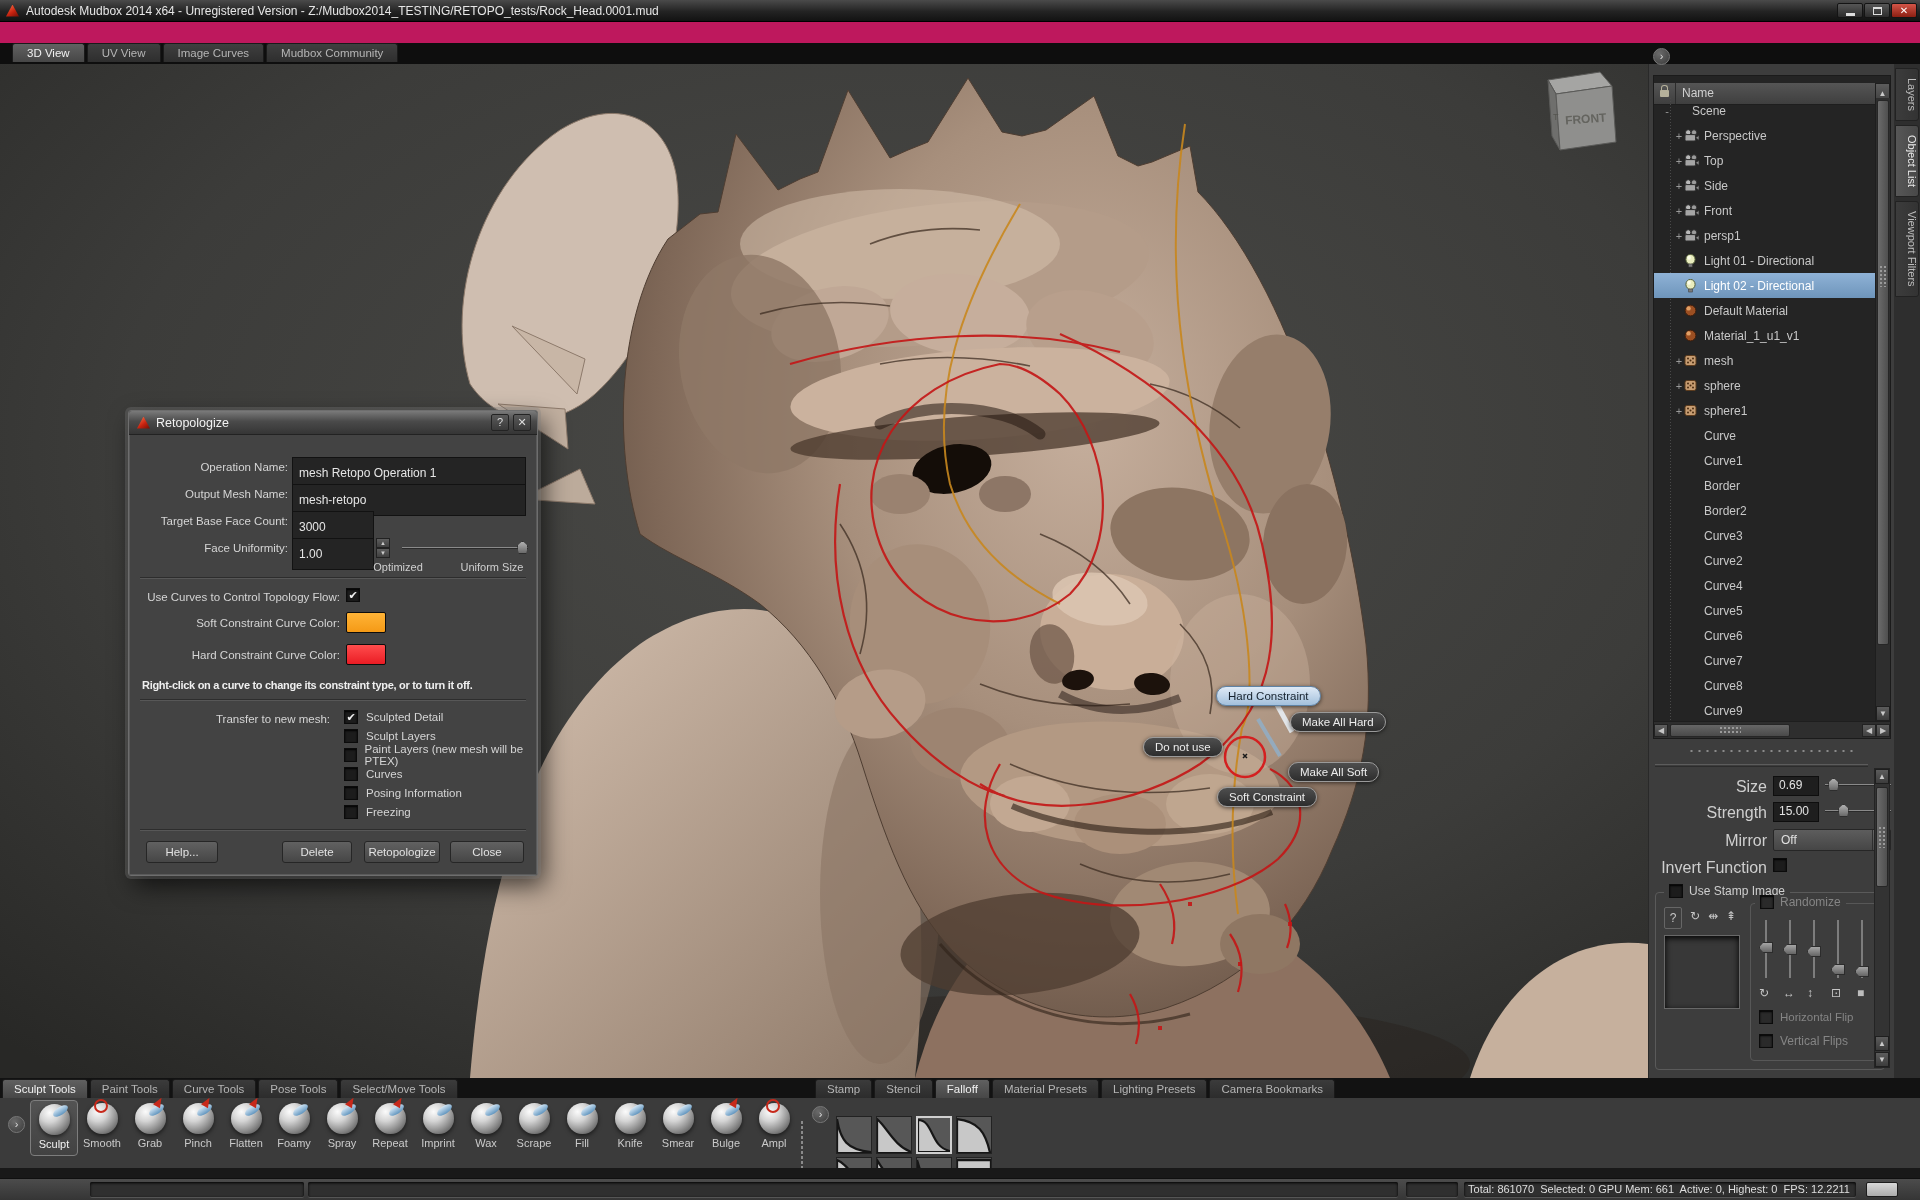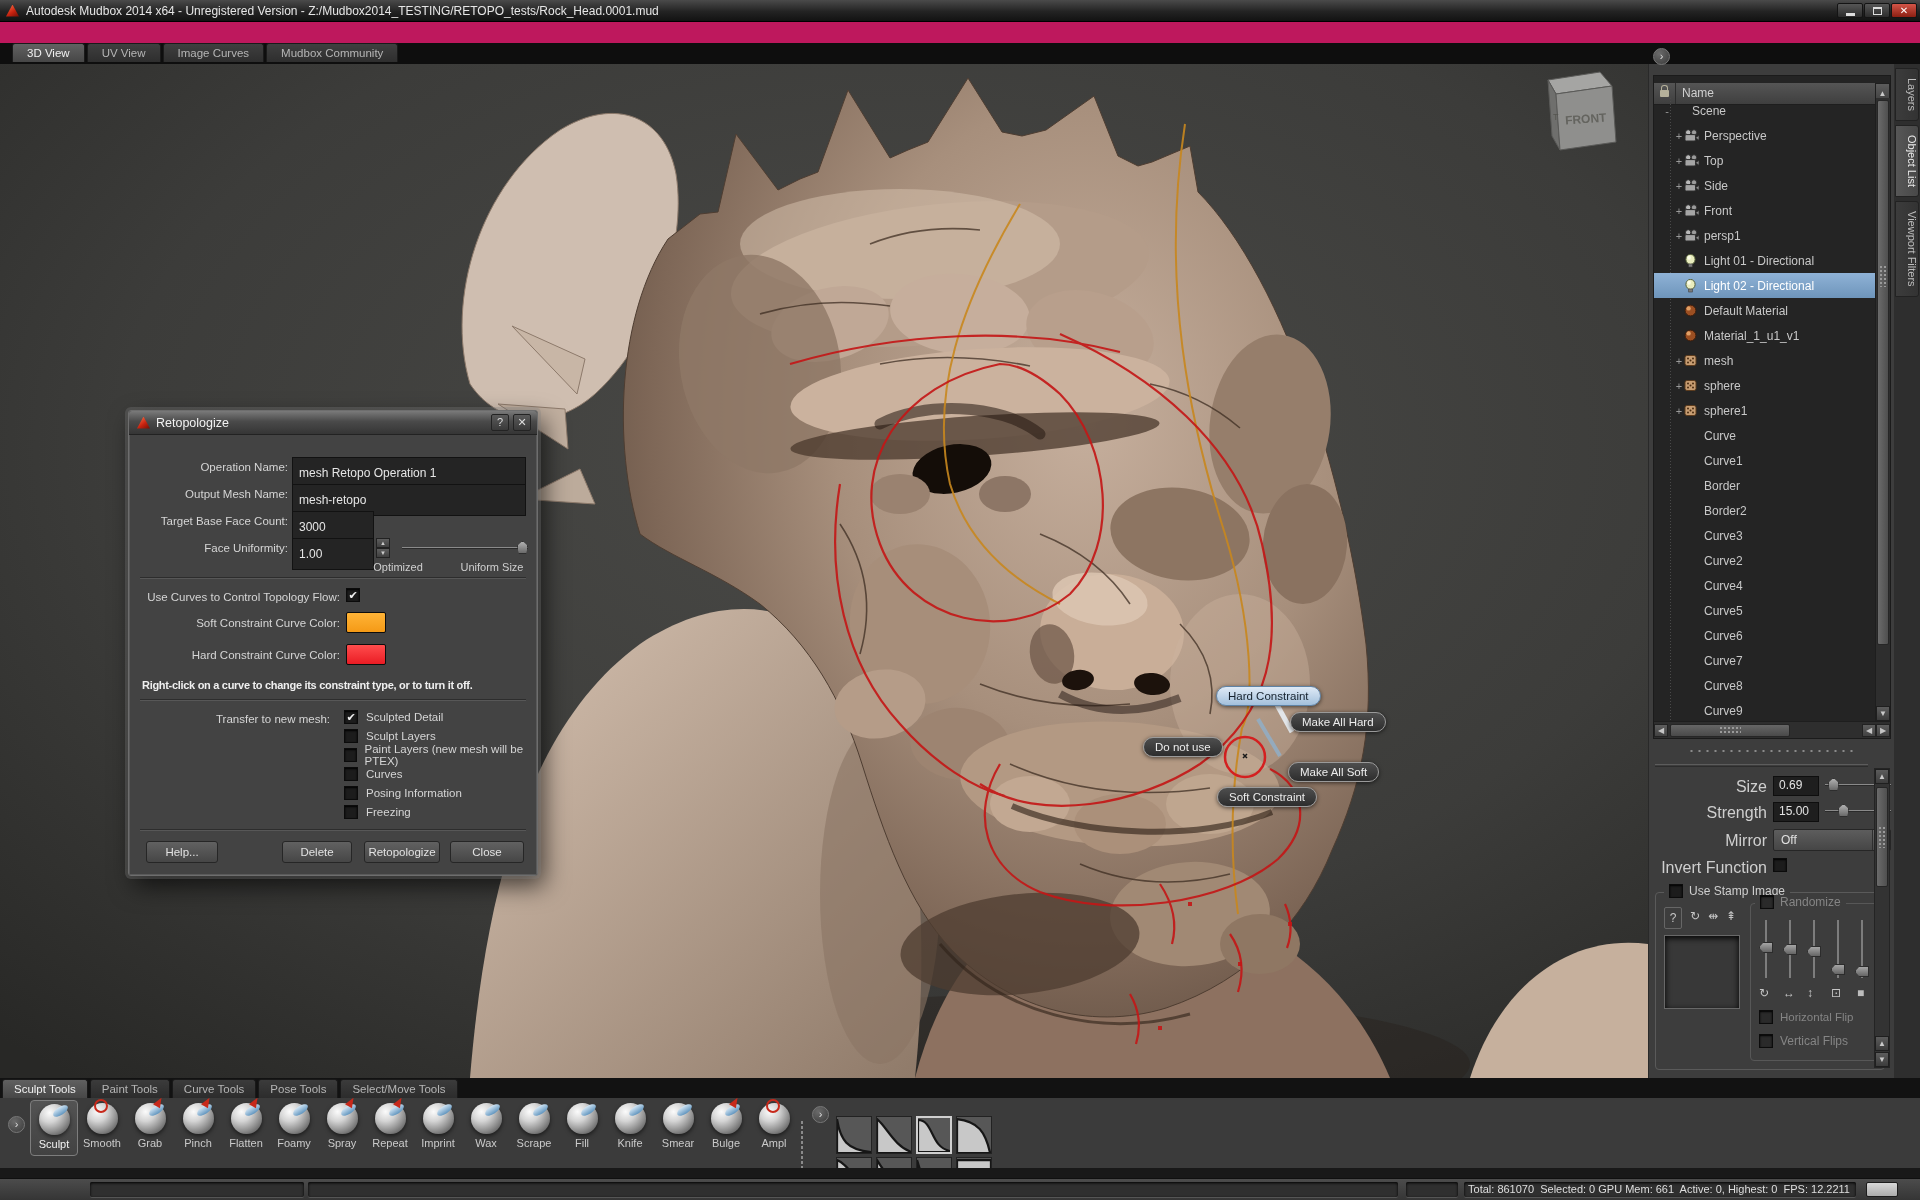--- a/index.html
+++ b/index.html
@@ -629,20 +629,28 @@
 
   <div class="tray">
     <div class="traytabs">
       <div id="leftTabs" style="display:flex;align-items:flex-end;">
           <div class="ttab active">Sculpt Tools</div>
           <div class="ttab">Paint Tools</div>
           <div class="ttab">Curve Tools</div>
           <div class="ttab">Pose Tools</div>
           <div class="ttab">Select/Move Tools</div>
         </div>
+      <div class="rtabs" id="rightTabs">
+          <div class="ttab">Stamp</div>
+          <div class="ttab">Stencil</div>
+          <div class="ttab active">Falloff</div>
+          <div class="ttab">Material Presets</div>
+          <div class="ttab">Lighting Presets</div>
+          <div class="ttab">Camera Bookmarks</div>
+        </div>
     </div>
     <div class="shelf">
       <div class="chev" style="left:8px;top:18px;">›</div>
       <div id="tools">
           <div class="tool sel" style="left: 30px;">
             <div class="sphere">
               <div class="acc-blue"></div>
             </div>
             <div class="tname">Sculpt</div>
           </div>

